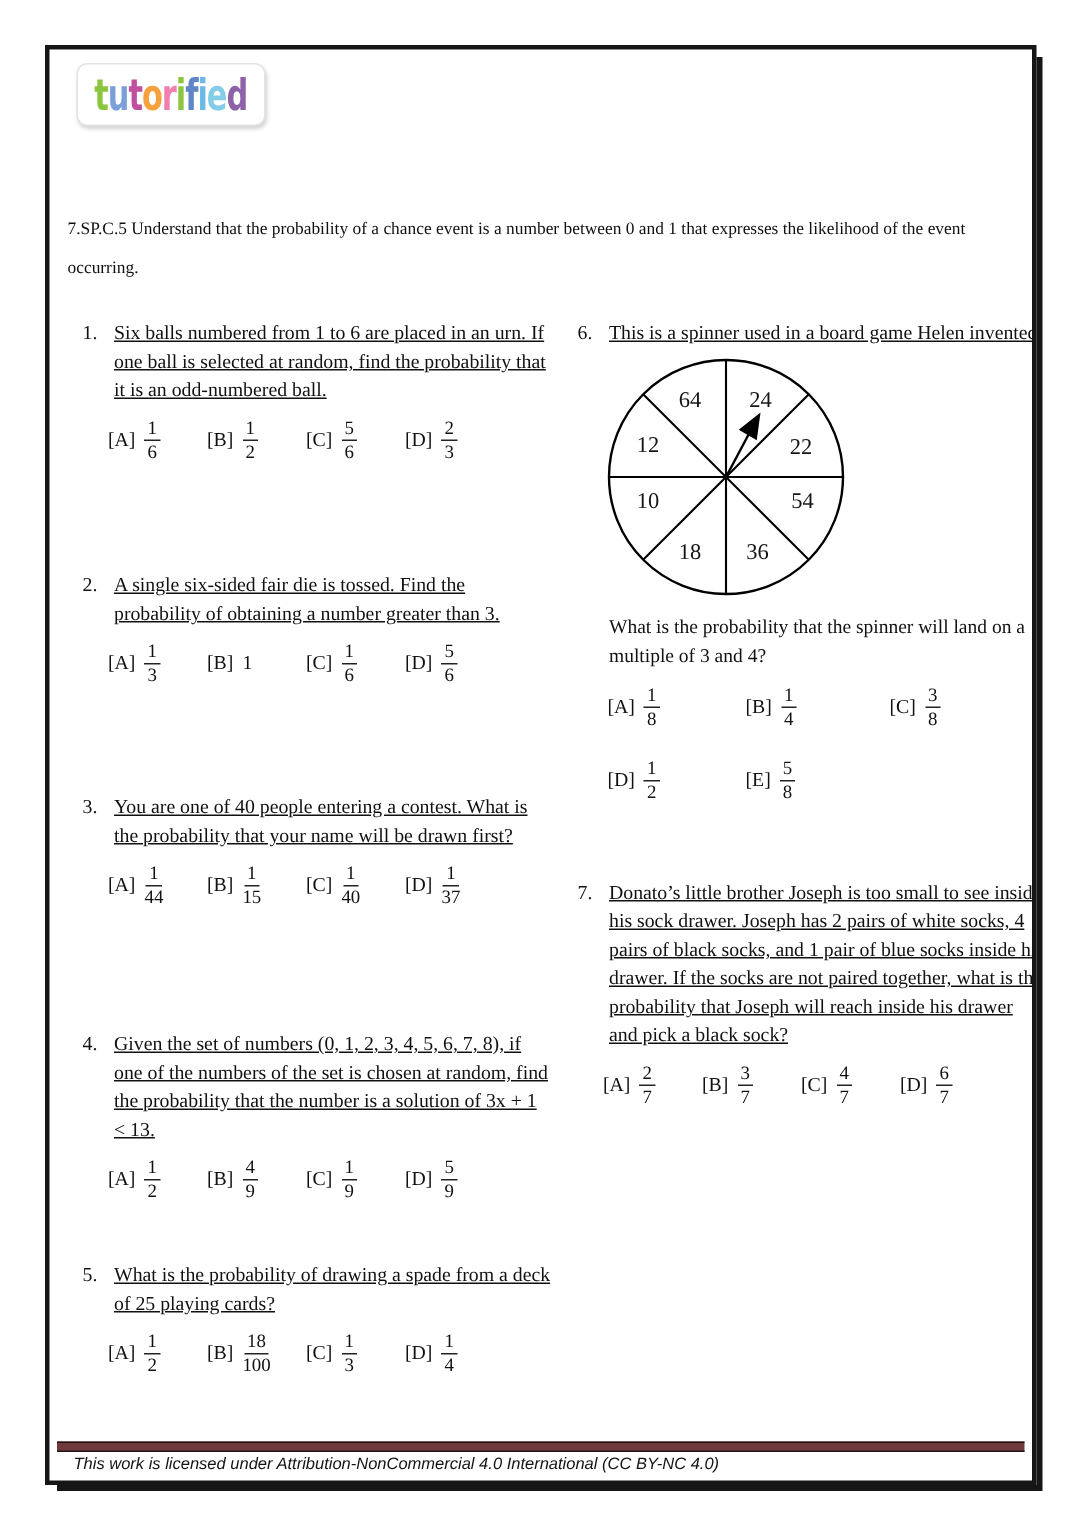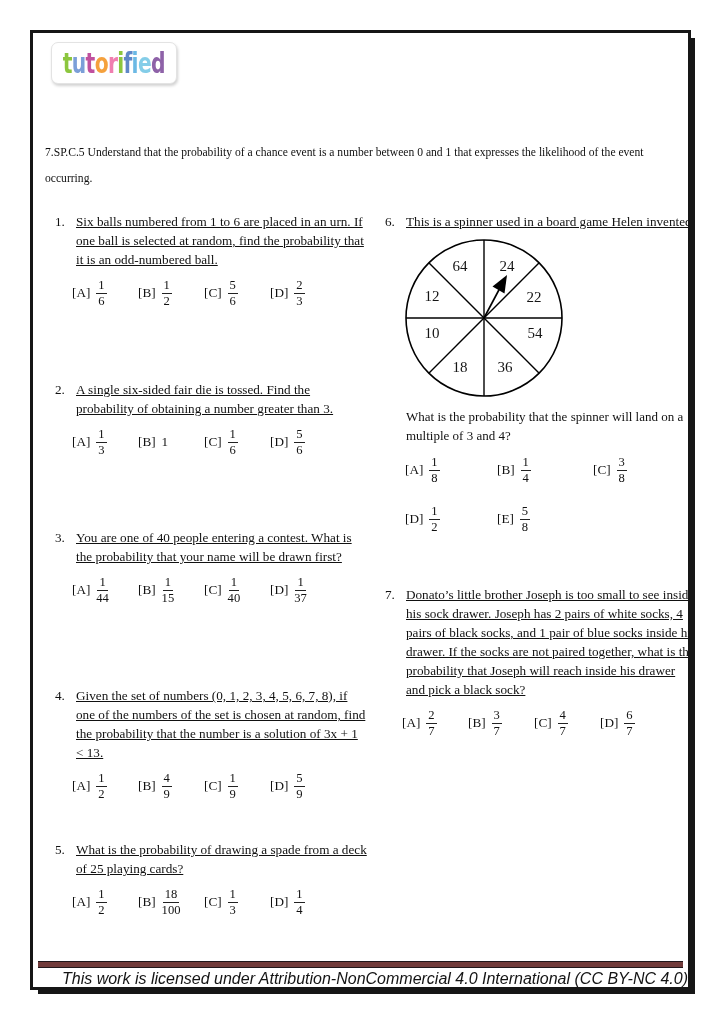--- a/index.html
+++ b/index.html
@@ -66,23 +66,23 @@
   .frac .num{border-bottom:1.2px solid #222;padding:0 2px;}
   .whole{font-size:13.2px;}
   
   .spinner-wrap{margin:6px 0 2px 18px;}
   
   .footer-bar{
     position:absolute;left:5px;right:5px;top:928px;height:5px;
     background:#713a3a;border-top:1px solid #20161a;border-bottom:1px solid #20161a;
   }
   .footer-text{
-    position:absolute;left:0;right:0;top:937px;text-align:right;
+    position:absolute;left:16px;right:0;top:937px;text-align:left;
     font-family:"Liberation Sans",sans-serif;font-style:italic;
-    font-size:16px;color:#141414;
+    font-size:11px;color:#141414;
   }
 </style>
 </head>
 <body>
 
 <div class="frame">
 
   <div class="logo">
     <span class="logo-text"><span style="color: rgb(140, 198, 62);">t</span><span style="color: rgb(123, 159, 216);">u</span><span style="color: rgb(192, 80, 158);">t</span><span style="color: rgb(245, 161, 61);">o</span><span style="color: rgb(240, 127, 176);">r</span><span style="color: rgb(140, 198, 62);">i</span><span style="color: rgb(95, 135, 199);">f</span><span style="color: rgb(108, 185, 228);">i</span><span style="color: rgb(132, 205, 232);">e</span><span style="color: rgb(142, 98, 168);">d</span></span>
   </div>

